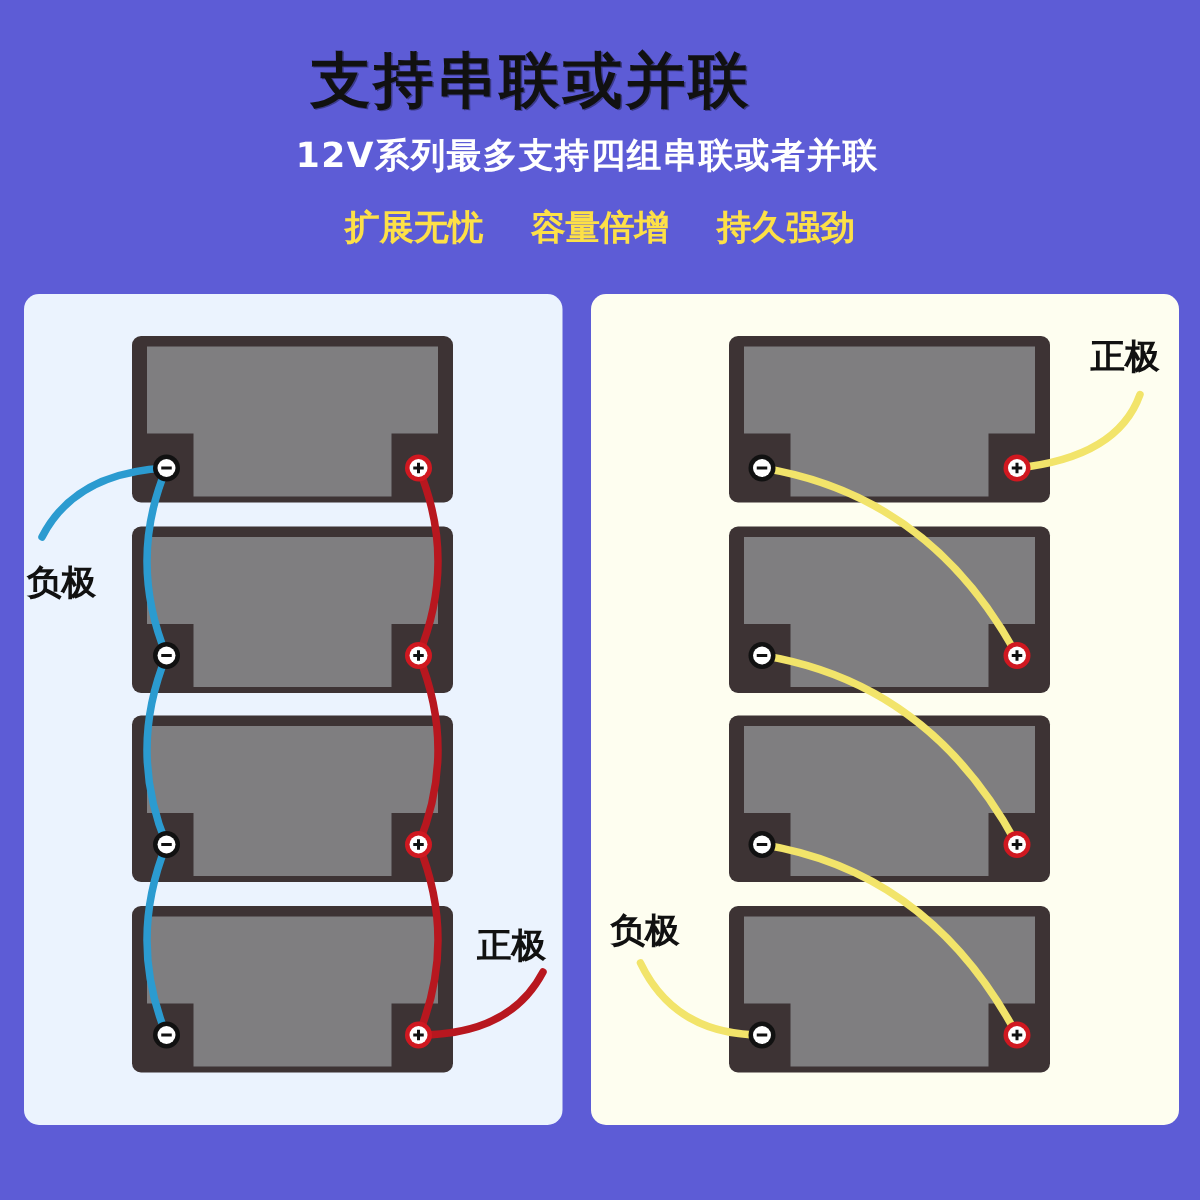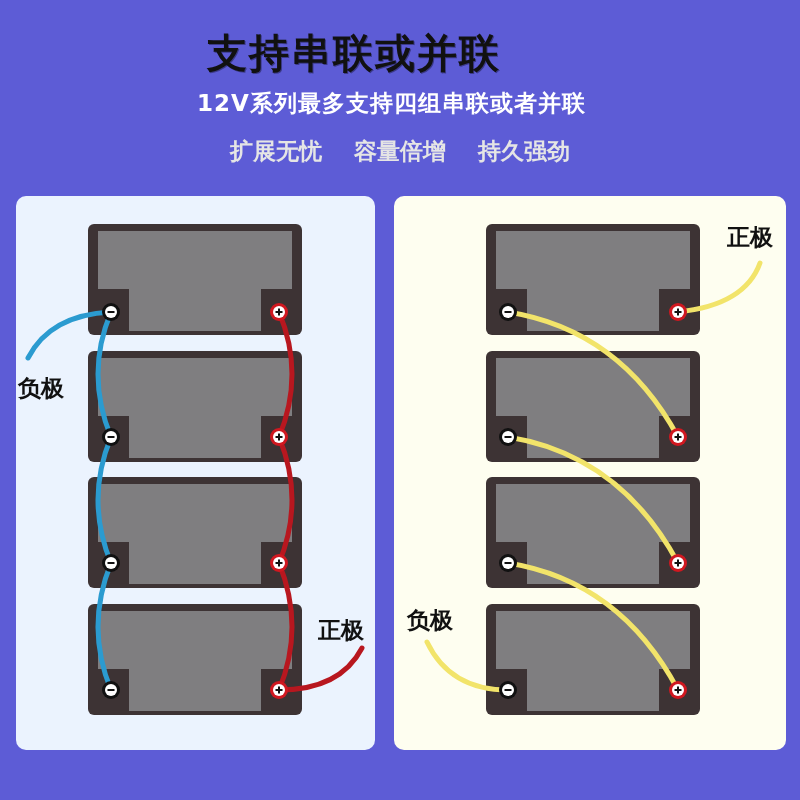--- a/index.html
+++ b/index.html
@@ -4,21 +4,21 @@
 <style>
   html, body { margin:0; padding:0; }
   body { width:800px; height:800px; background:#5d5cd6; position:relative; overflow:hidden;
          font-family:"DejaVu Sans","Liberation Sans",sans-serif; }
   .title { position:absolute; left:0; width:708px; top:26px; text-align:center;
            font-size:40px; font-weight:bold; color:#111; letter-spacing:2px;
            text-shadow:1px 1px 0 #3b3a8a; }
   .subtitle { position:absolute; left:0; width:783px; top:88px; text-align:center;
               font-size:23px; font-weight:bold; color:#fff; letter-spacing:1px; }
   .tagline { position:absolute; left:0; width:800px; top:136px; text-align:center;
-             font-size:23px; font-weight:bold; color:#e5e5e5; word-spacing:10px; }
+             font-size:23px; font-weight:bold; color:#fde047; word-spacing:10px; }
   .tagline span { margin:0 7px; }
   .panel { position:absolute; top:196px; height:554px; border-radius:10px; }
   .panel-left { left:16px; width:359px; background:#ebf3fe; }
   .panel-right { left:394px; width:392px; background:#fefef0; }
   svg.diagram { position:absolute; left:0; top:0; width:800px; height:800px; }
   .label { font-family:"DejaVu Sans","Liberation Sans",sans-serif; font-weight:bold; font-size:23px; fill:#111; }
 </style>
 </head>
 <body>
 

